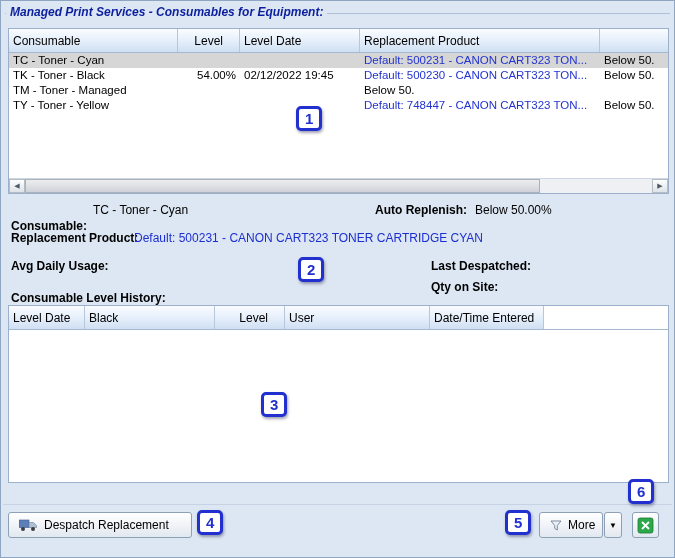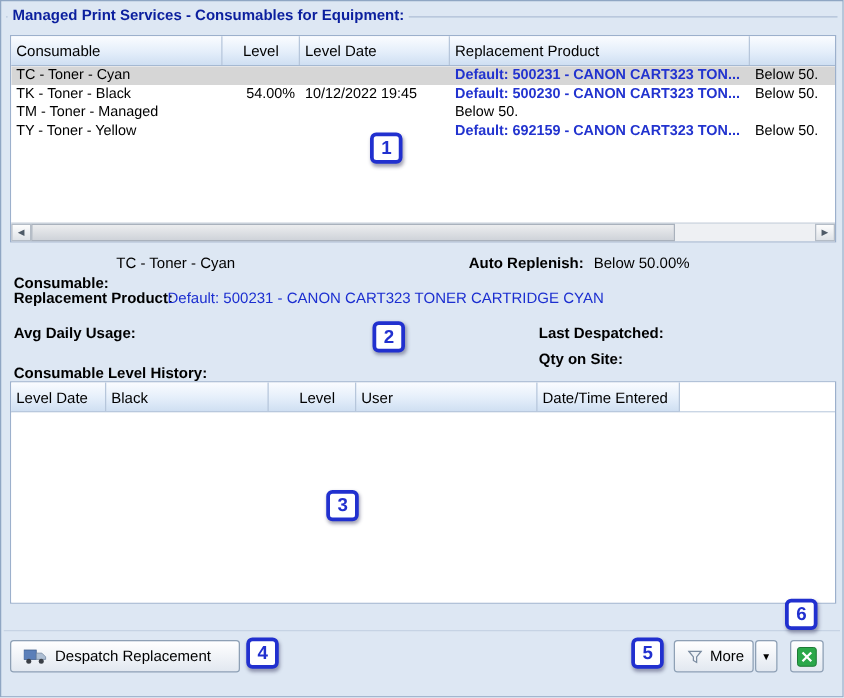--- a/index.html
+++ b/index.html
@@ -2,38 +2,38 @@
 <html><head>
 <meta charset="utf-8">
 <style>
   html,body{margin:0;padding:0;background:#fff;}
   .panel{
     position:relative;width:675px;height:558px;box-sizing:border-box;
     background:#dde7f3;border:1px solid #8fa6c3;overflow:hidden;
     font-family:"Liberation Sans",sans-serif;font-size:12px;color:#000;
   }
   .group-line{position:absolute;left:4px;top:12px;right:4px;height:1px;background:#aebfd6;z-index:1;}
-  .panel-title{position:absolute;left:5px;top:4px;font-weight:bold;color:#0b1f9e;background:#dde7f3;padding:0 4px;z-index:2;white-space:nowrap;}
+  .panel-title{position:absolute;left:5px;top:4px;font-weight:bold;color:#0b1f9e;background:#dde7f3;padding:0 4px;z-index:2;white-space:nowrap;font-style:italic;}
 
   .grid{position:absolute;background:#fff;border:1px solid #9cb0cc;box-sizing:border-box;}
   #grid1{left:7px;top:27px;width:661px;height:166px;}
   #grid2{left:7px;top:304px;width:661px;height:178px;}
 
   .ghead{display:flex;height:24px;background:linear-gradient(#fafcff 0%,#e4eefa 55%,#cfdff2 100%);border-bottom:1px solid #a5b9d2;box-sizing:border-box;}
   .hcell{box-sizing:border-box;padding:5px 16px 0 4px;border-right:1px solid #b6c6db;white-space:nowrap;overflow:hidden;font-size:12px;}
   .hfill{flex:1;border-right:none;background:#fff;}
   .g1c1{width:169px;} .g1c2{width:62px;text-align:right;} .g1c3{width:120px;} .g1c4{width:240px;} .g1c5{flex:1;border-right:none;}
   .g2c1{width:76px;} .g2c2{width:130px;} .g2c3{width:70px;text-align:right;} .g2c4{width:145px;} .g2c5{width:114px;}
 
   .gbody{position:absolute;top:24px;left:0;right:0;bottom:15px;overflow:hidden;background:#fff;}
   .gbody2{position:absolute;top:24px;left:0;right:0;bottom:0;background:#fff;}
   .grow{display:flex;height:15px;line-height:15px;font-size:11.5px;}
   .sel{background:#d6d6d6;}
   .cell{box-sizing:border-box;padding:0 4px;white-space:nowrap;overflow:hidden;}
-  .gc1{width:169px;} .gc2{width:62px;text-align:right;} .gc3{width:120px;} .gc4{width:240px;font-weight:bold;} .gc5{flex:1;}
+  .gc1{width:169px;} .gc2{width:62px;text-align:right;} .gc3{width:120px;} .gc4{width:240px;} .gc5{flex:1;}
   .linktext{color:#2233cf;}
 
   .hscroll{position:absolute;left:0;right:0;bottom:0;height:15px;background:#eef0f3;border-top:1px solid #cdd5e0;display:flex;align-items:stretch;box-sizing:border-box;}
   .sbtn{width:16px;display:flex;align-items:center;justify-content:center;background:linear-gradient(#fdfdfd,#dfe3e8);border:1px solid #b4bcc6;font-size:7px;color:#4f5b68;box-sizing:border-box;}
   .sthumb{width:515px;background:linear-gradient(#ecedef,#cfd3d9);border:1px solid #a9b1bc;box-sizing:border-box;}
   .strack{flex:1;}
 
   .txt{position:absolute;white-space:nowrap;}
   .b{font-weight:bold;}
   .link{color:#1b2ed0;cursor:pointer;}
@@ -92,35 +92,35 @@
       <div class="grow sel">
         <div class="cell gc1">TC - Toner - Cyan</div>
         <div class="cell gc2"></div>
         <div class="cell gc3"></div>
         <div class="cell gc4 linktext">Default: 500231 - CANON CART323 TON...</div>
         <div class="cell gc5">Below 50.</div>
       </div>
       <div class="grow">
         <div class="cell gc1">TK - Toner - Black</div>
         <div class="cell gc2">54.00%</div>
-        <div class="cell gc3">10/12/2022 19:45</div>
+        <div class="cell gc3">02/12/2022 19:45</div>
         <div class="cell gc4 linktext">Default: 500230 - CANON CART323 TON...</div>
         <div class="cell gc5">Below 50.</div>
       </div>
       <div class="grow">
         <div class="cell gc1">TM - Toner - Managed</div>
         <div class="cell gc2"></div>
         <div class="cell gc3"></div>
         <div class="cell gc5">Below 50.</div>
       </div>
       <div class="grow">
         <div class="cell gc1">TY - Toner - Yellow</div>
         <div class="cell gc2"></div>
         <div class="cell gc3"></div>
-        <div class="cell gc4 linktext">Default: 692159 - CANON CART323 TON...</div>
+        <div class="cell gc4 linktext">Default: 748447 - CANON CART323 TON...</div>
         <div class="cell gc5">Below 50.</div>
       </div>
     </div>
     <div class="hscroll">
       <div class="sbtn">◀</div>
       <div class="sthumb"></div>
       <div class="strack"></div>
       <div class="sbtn">▶</div>
     </div>
   </div>

